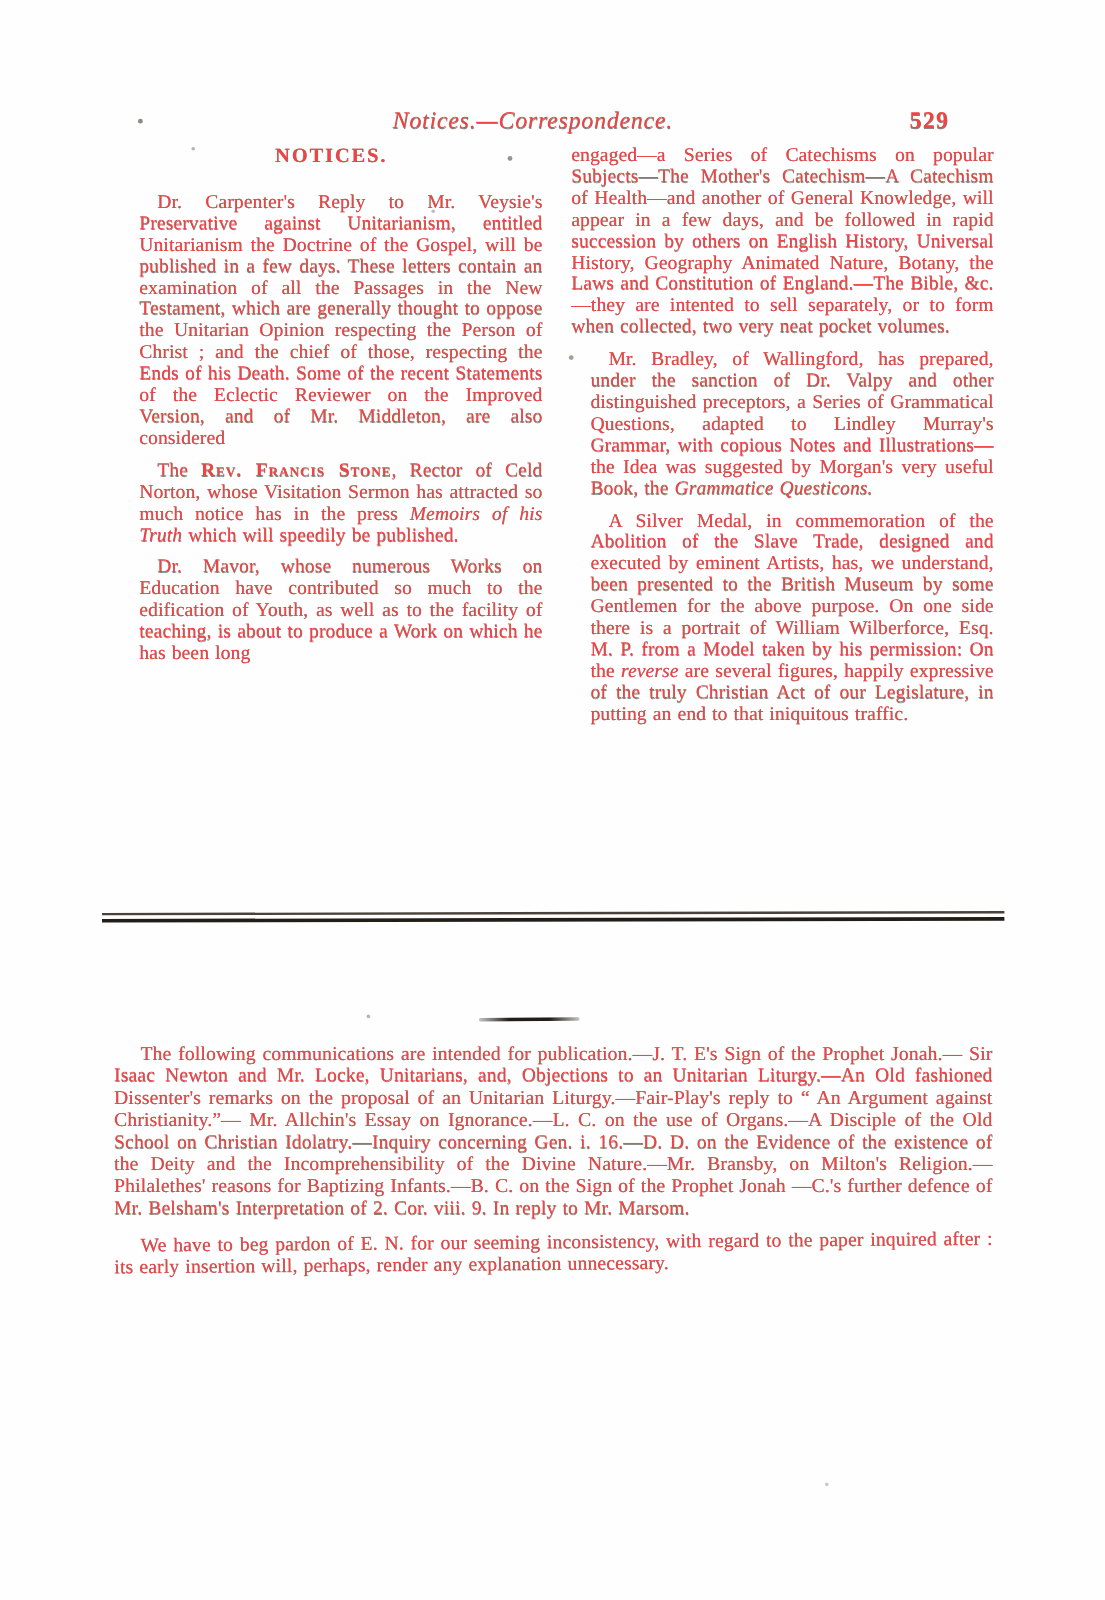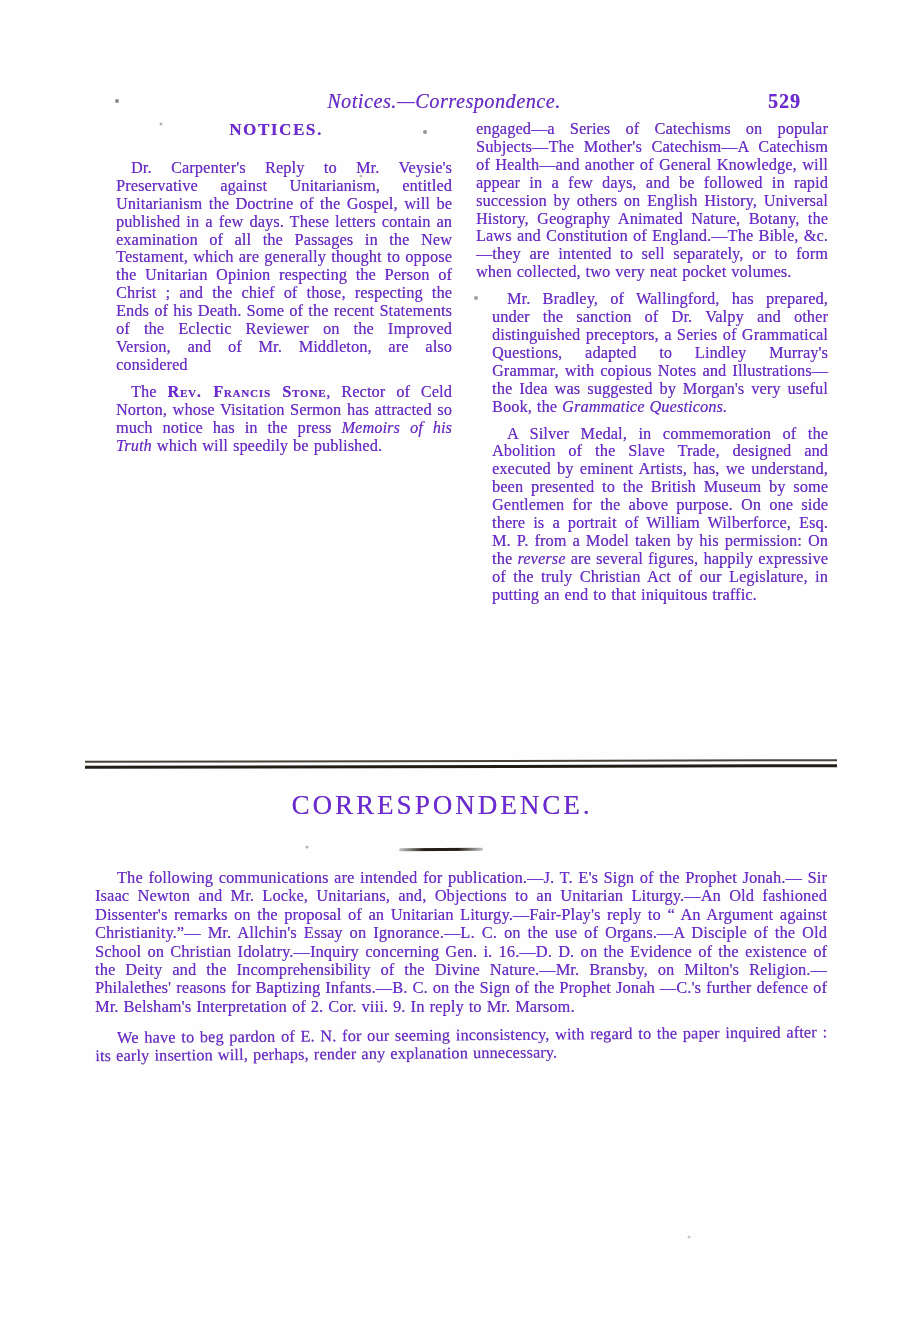--- a/index.html
+++ b/index.html
@@ -2,35 +2,35 @@
 <html><head>
 <meta charset="utf-8">
 <style>
   html,body { margin:0; padding:0; background:#e8e8e8; }
   .page {
     position:relative;
     width:921px; height:1333px;
     margin:0 auto;
     background:#fefefe;
     font-family:"Liberation Serif", serif;
-    color:#6d28d9;
+    color:#ef4444;
     overflow:hidden;
     text-shadow: 0.25px 0.25px 0.5px rgba(40,33,27,0.55);
   }
   
   .running-head {
     position:absolute; top:90px; left:100px; width:728px;
     text-align:center;
   }
   .running-head .head-title {
     font-style:italic; font-size:20px; letter-spacing:0.6px;
     display:inline-block; transform:translateX(-20px);
   }
   .page-number {
-    position:absolute; top:90px; right:120px;
+    position:absolute; top:90px; right:130px;
     font-weight:bold; font-size:20px; letter-spacing:1px;
   }
   
   .columns {
     position:absolute; top:121px; left:100px; width:728px;
     display:flex; gap:24px;
   }
   .col {
     width:50%;
     text-align:justify;
@@ -98,31 +98,31 @@
   <div class="running-head">
     <span class="head-title">Notices.—Correspondence.</span>
   </div>
   <span class="page-number">529</span>
 
   <div class="columns">
     <div class="col">
       <h2 class="notices-heading">NOTICES.</h2>
       <p class="indent"><span>Dr. Carpenter's Reply to Mr. Veysie's Preservative against Unitarianism, entitled Unitarianism the Doctrine of the Gospel, will be published in a few days. These letters contain an examination of all the Passages in the New Testament, which are generally thought to oppose the Unitarian Opinion respecting the Person of Christ ; and the chief of those, respecting the Ends of his Death. Some of the recent Statements of the Eclectic Reviewer on the Improved Version, and of Mr. Middleton, are also considered</span></p>
       <p class="indent"><span>The </span><span class="seg-sc">Rev. Francis Stone</span><span>, Rector of Celd Norton, whose Visitation Sermon has attracted so much notice has in the press </span><span class="seg-i">Memoirs of his Truth</span><span> which will speedily be published.</span></p>
+      <p class="indent"><span>Dr. Mavor, whose numerous Works on Education have contributed so much to the edification of Youth, as well as to the facility of teaching, is about to produce a Work on which he has been long</span></p>
     </div>
     <div class="col">
       <p><span>engaged—a Series of Catechisms on popular Subjects—The Mother's Catechism—A Catechism of Health—and another of General Knowledge, will appear in a few days, and be followed in rapid succession by others on English History, Universal History, Geography Animated Nature, Botany, the Laws and Constitution of England.—The Bible, &amp;c.—they are intented to sell separately, or to form when collected, two very neat pocket volumes.</span></p>
       <p class="indent"><span>Mr. Bradley, of Wallingford, has prepared, under the sanction of Dr. Valpy and other distinguished preceptors, a Series of Grammatical Questions, adapted to Lindley Murray's Grammar, with copious Notes and Illustrations—the Idea was suggested by Morgan's very useful Book, the </span><span class="seg-i">Grammatice Questicons.</span></p>
       <p class="indent"><span>A Silver Medal, in commemoration of the Abolition of the Slave Trade, designed and executed by eminent Artists, has, we understand, been presented to the British Museum by some Gentlemen for the above purpose. On one side there is a portrait of William Wilberforce, Esq. M. P. from a Model taken by his permission: On the </span><span class="seg-i">reverse</span><span> are several figures, happily expressive of the truly Christian Act of our Legislature, in putting an end to that iniquitous traffic.</span></p>
     </div>
   </div>
 
   <div class="divider"></div>
 
-  <h1 class="corr-heading">CORRESPONDENCE.</h1>
   <div class="heading-rule"></div>
 
   <div class="corr-body">
     <p class="indent"><span>The following communications are intended for publication.—J. T. E's Sign of the Prophet Jonah.— Sir Isaac Newton and Mr. Locke, Unitarians, and, Objections to an Unitarian Liturgy.—An Old fashioned Dissenter's remarks on the proposal of an Unitarian Liturgy.—Fair-Play's reply to “ An Argument against Christianity.”— Mr. Allchin's Essay on Ignorance.—L. C. on the use of Organs.—A Disciple of the Old School on Christian Idolatry.—Inquiry concerning Gen. i. 16.—D. D. on the Evidence of the existence of the Deity and the Incomprehensibility of the Divine Nature.—Mr. Bransby, on Milton's Religion.—Philalethes' reasons for Baptizing Infants.—B. C. on the Sign of the Prophet Jonah —C.'s further defence of Mr. Belsham's Interpretation of 2. Cor. viii. 9.   In reply to Mr. Marsom.</span></p>
     <p class="indent skew"><span>We have to beg pardon of E. N. for our seeming inconsistency, with regard to the paper inquired after : its early insertion will, perhaps, render any explanation unnecessary.</span></p>
   </div>
 
   <div class="specks"></div>
 
 </div>

